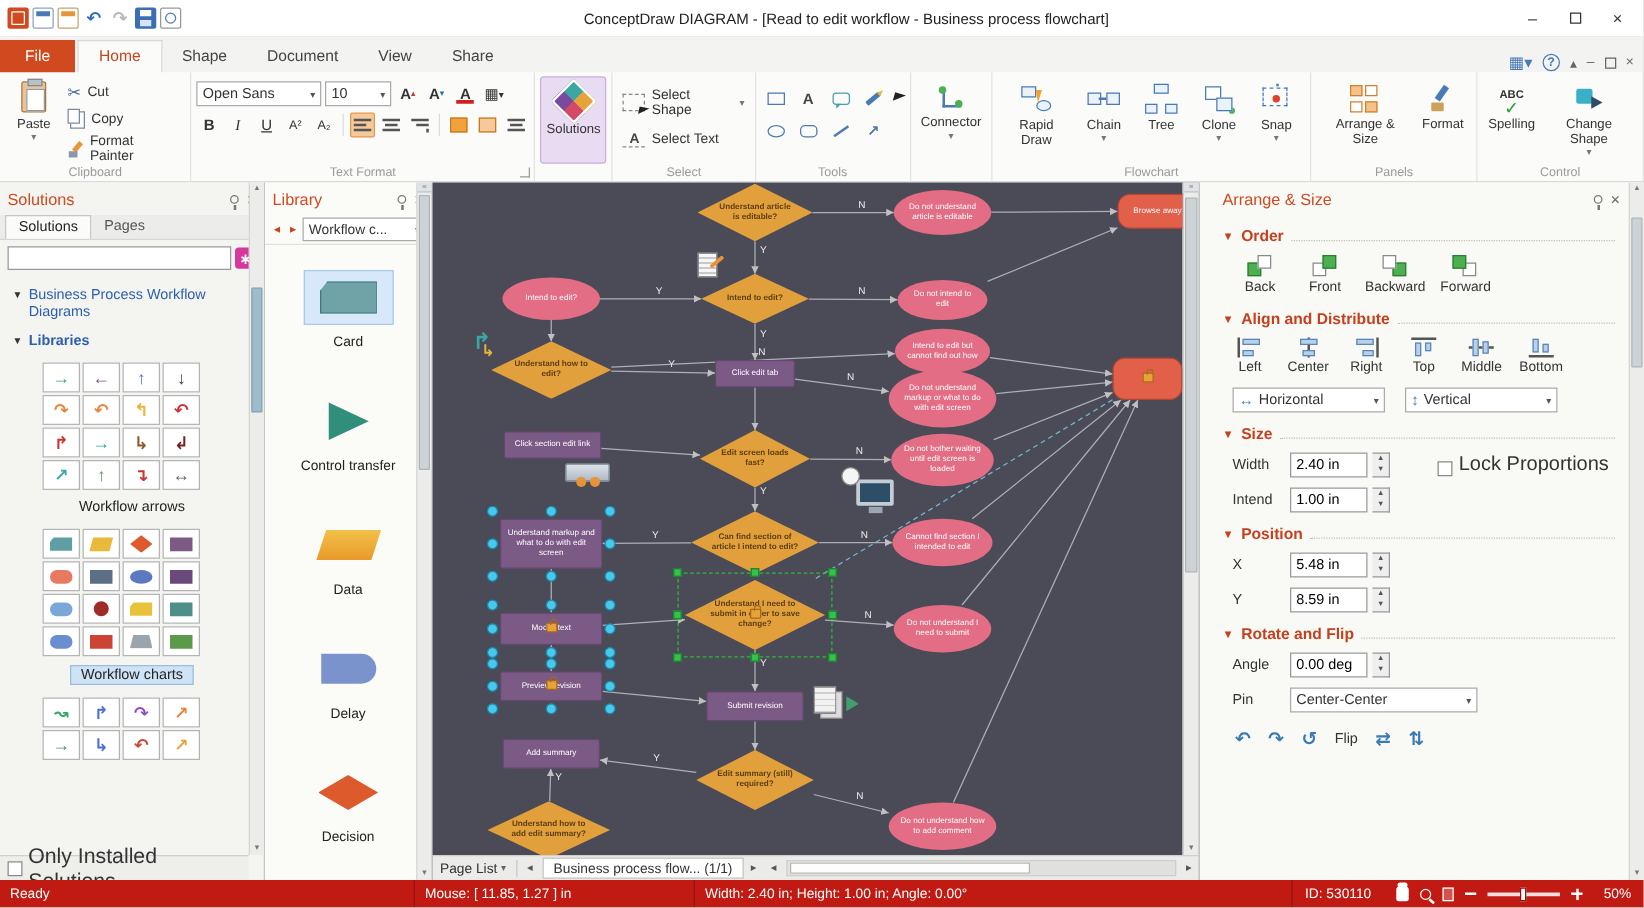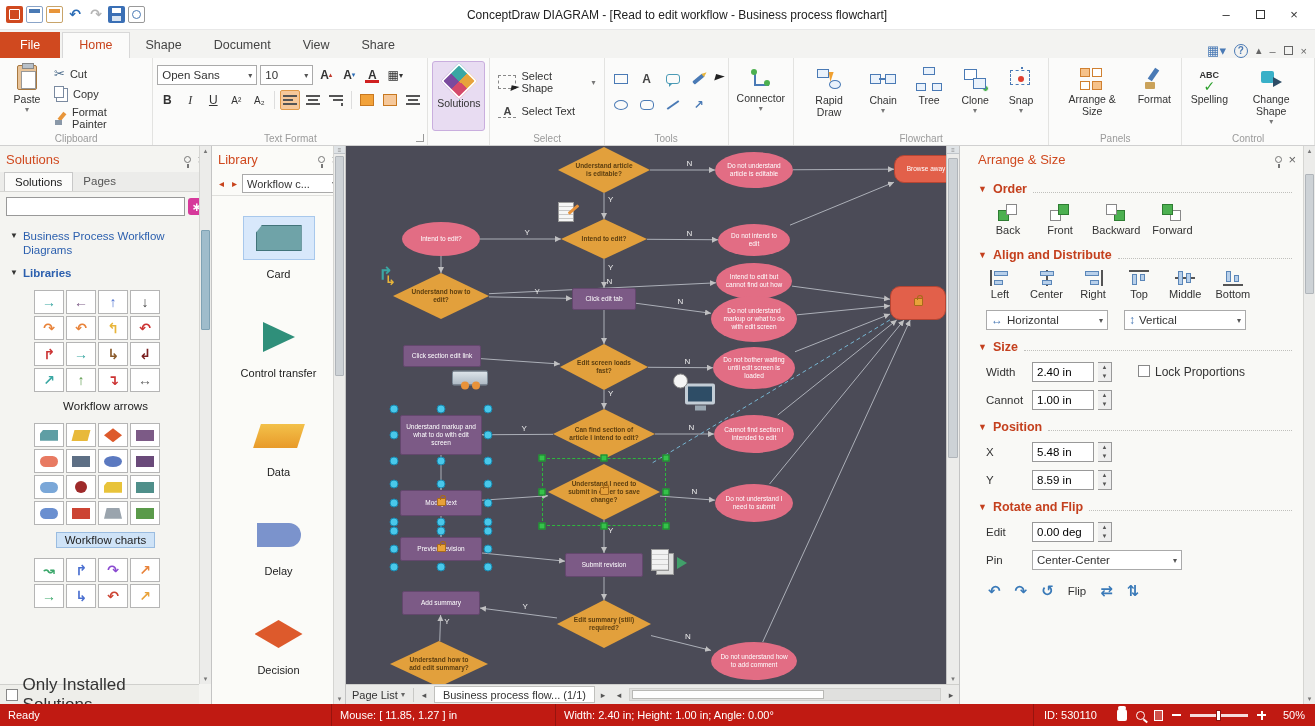--- a/index.html
+++ b/index.html
@@ -301,21 +301,21 @@
   .al-bottom i:nth-child(1){left:3px;bottom:4px;width:5px;height:11px}
   .al-bottom i:nth-child(2){left:11px;bottom:4px;width:5px;height:7px}
   .align-dd-row{display:flex;gap:16px;padding:8px 0 0 10px}
   .combo.dist{width:122px;height:20px}
   .dd-ico{color:#4a7ab5;font-weight:bold;font-size:12px}
   .field-row{display:flex;align-items:center;margin:8px 0 0 10px;gap:4px}
   .flabel{width:42px;font-size:11.5px;color:#333}
   .spin-input{width:62px;height:20px;border:1px solid #999;background:#fff;font-size:11.5px;padding:0 4px;font-family:"Liberation Sans",sans-serif}
   .spin-btns{display:flex;flex-direction:column;width:14px;height:20px;border:1px solid #999;border-left:none;background:#eee}
   .spin-btns span{flex:1;font-size:6px;line-height:9px;text-align:center;color:#555}
-  .lockcb{display:flex;align-items:flex-start;gap:5px;margin-left:22px;font-size:12px;color:#333}
+  .lockcb{display:flex;align-items:flex-end;gap:5px;margin-left:34px;font-size:16px;color:#333}
   .combo.pin{width:150px;height:20px}
   .flip-row{display:flex;align-items:center;gap:14px;margin:12px 0 0 12px;color:#3a7ab8;font-size:15px;font-weight:bold}
   .flip-row .flbl{color:#333;font-size:11.5px;font-weight:normal}
 
   
   .statusbar{position:absolute;left:0;right:0;bottom:0;height:22px;background:#c01a12;color:#fff;display:flex;align-items:center;font-size:11px}
   .sb-seg{padding:0 8px;height:100%;display:flex;align-items:center;border-right:1px solid rgba(0,0,0,.22)}
   .sb-ready{width:332px}
   .sb-mouse{width:224px}
   .sb-size{flex:1}
@@ -1109,21 +1109,21 @@
           <span class="spin-btns">
               <span>▲</span>
               <span>▼</span>
             </span>
           <span class="lockcb">
               <span class="checkbox"></span>
               <span>Lock Proportions</span>
             </span>
         </div>
         <div class="field-row">
-          <span class="flabel">Cannot</span>
+          <span class="flabel">Intend</span>
           <input class="spin-input" value="1.00 in" style="">
           <span class="spin-btns">
               <span>▲</span>
               <span>▼</span>
             </span>
         </div>
 
         <div class="sec-header">
           <span class="sec-caret">▼</span>
           <span class="sec-title">Position</span>
@@ -1145,21 +1145,21 @@
               <span>▼</span>
             </span>
         </div>
 
         <div class="sec-header">
           <span class="sec-caret">▼</span>
           <span class="sec-title">Rotate and Flip</span>
           <span class="sec-rule"></span>
         </div>
         <div class="field-row">
-          <span class="flabel">Edit</span>
+          <span class="flabel">Angle</span>
           <input class="spin-input" value="0.00 deg" style="">
           <span class="spin-btns">
               <span>▲</span>
               <span>▼</span>
             </span>
         </div>
         <div class="field-row">
           <span class="flabel">Pin</span>
           <div class="combo pin">
               <span>Center-Center</span>

